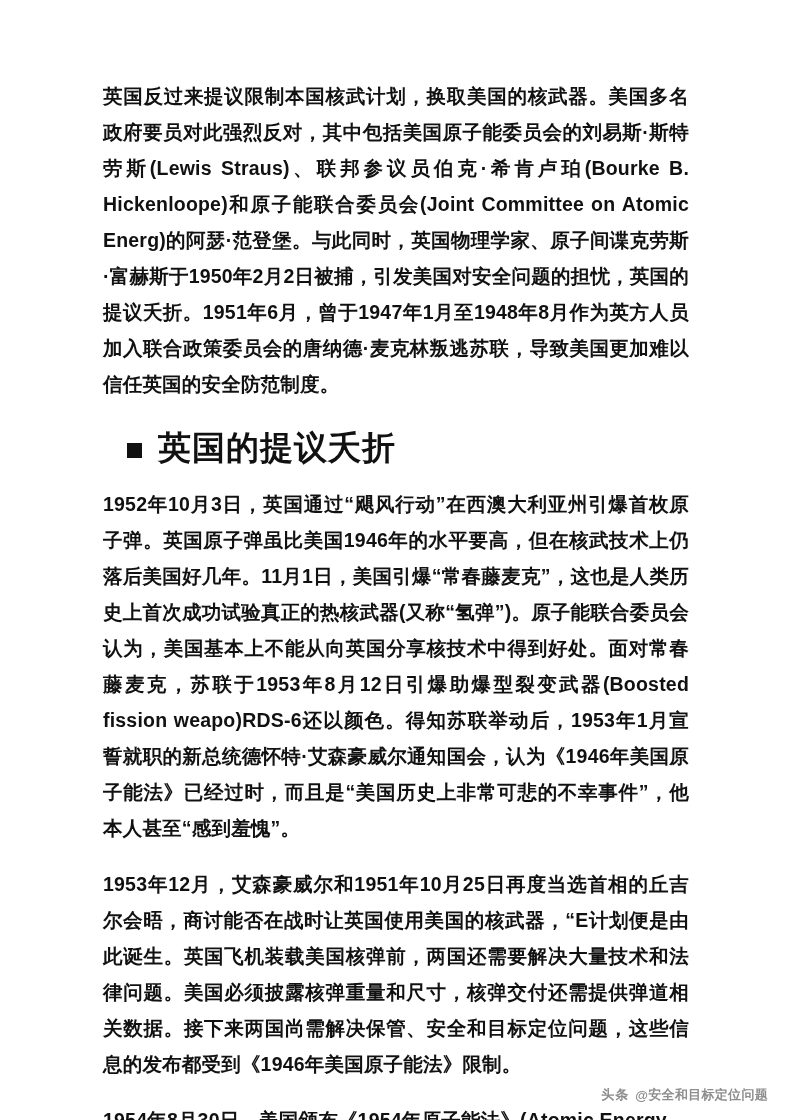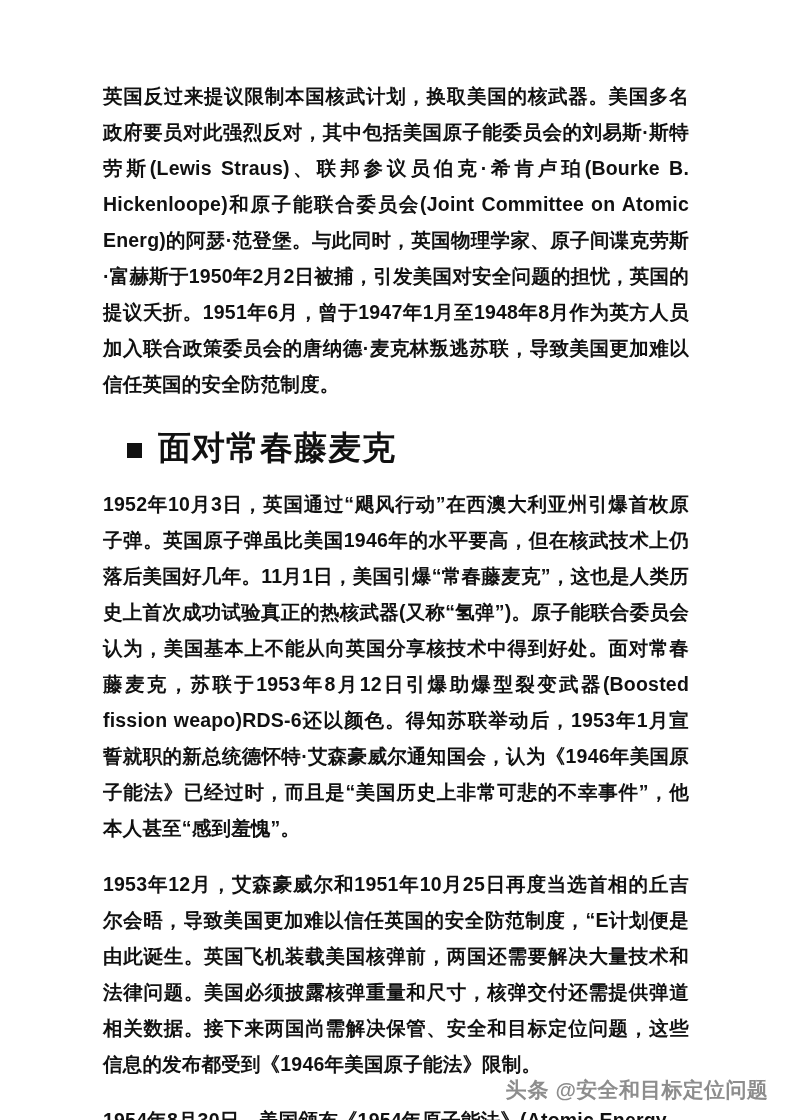--- a/index.html
+++ b/index.html
@@ -63,21 +63,21 @@
     letter-spacing: 1px;
     line-height: 40px;
     color: #111111;
   }
   .watermark {
     position: absolute;
     right: 24px;
     bottom: 16px;
     display: flex;
     align-items: center;
-    font-size: 21px;
+    font-size: 13px;
     color: #8d8d8d;
     font-weight: bold;
     letter-spacing: 0.3px;
     text-align: right;
   }
   .watermark .wm-logo {
     font-weight: bold;
     color: #8d8d8d;
     margin-right: 6px;
     letter-spacing: 1px;
@@ -89,25 +89,25 @@
 </head>
 <body>
 
 <div class="page">
   <div class="content">
 
     <p class="para">英国反过来提议限制本国核武计划，换取美国的核武器。美国多名政府要员对此强烈反对，其中包括美国原子能委员会的刘易斯·斯特劳斯(Lewis Straus)、联邦参议员伯克·希肯卢珀(Bourke B. Hickenloope)和原子能联合委员会(Joint Committee on Atomic Energ)的阿瑟·范登堡。与此同时，英国物理学家、原子间谍克劳斯·富赫斯于1950年2月2日被捕，引发美国对安全问题的担忧，英国的提议夭折。1951年6月，曾于1947年1月至1948年8月作为英方人员加入联合政策委员会的唐纳德·麦克林叛逃苏联，导致美国更加难以信任英国的安全防范制度。</p>
 
     <div class="heading">
       <span class="heading-bullet"></span>
-      <span class="heading-text">面对常春藤麦克</span>
+      <span class="heading-text">英国的提议夭折</span>
     </div>
 
     <p class="para">1952年10月3日，英国通过“飓风行动”在西澳大利亚州引爆首枚原子弹。英国原子弹虽比美国1946年的水平要高，但在核武技术上仍落后美国好几年。11月1日，美国引爆“常春藤麦克”，这也是人类历史上首次成功试验真正的热核武器(又称“氢弹”)。原子能联合委员会认为，美国基本上不能从向英国分享核技术中得到好处。面对常春藤麦克，苏联于1953年8月12日引爆助爆型裂变武器(Boosted fission weapo)RDS-6还以颜色。得知苏联举动后，1953年1月宣誓就职的新总统德怀特·艾森豪威尔通知国会，认为《1946年美国原子能法》已经过时，而且是“美国历史上非常可悲的不幸事件”，他本人甚至“感到羞愧”。</p>
-    <p class="para">1953年12月，艾森豪威尔和1951年10月25日再度当选首相的丘吉尔会晤，导致美国更加难以信任英国的安全防范制度，“E计划便是由此诞生。英国飞机装载美国核弹前，两国还需要解决大量技术和法律问题。美国必须披露核弹重量和尺寸，核弹交付还需提供弹道相关数据。接下来两国尚需解决保管、安全和目标定位问题，这些信息的发布都受到《1946年美国原子能法》限制。</p>
+    <p class="para">1953年12月，艾森豪威尔和1951年10月25日再度当选首相的丘吉尔会晤，商讨能否在战时让英国使用美国的核武器，“E计划便是由此诞生。英国飞机装载美国核弹前，两国还需要解决大量技术和法律问题。美国必须披露核弹重量和尺寸，核弹交付还需提供弹道相关数据。接下来两国尚需解决保管、安全和目标定位问题，这些信息的发布都受到《1946年美国原子能法》限制。</p>
     <p class="para">1954年8月30日，美国颁布《1954年原子能法》(Atomic Energy</p>
 
   </div>
 
   <div class="watermark">
     <span class="wm-logo">头条</span>
     <span class="wm-at">@</span>
     <span class="wm-account">安全和目标定位问题</span>
   </div>
 </div>

